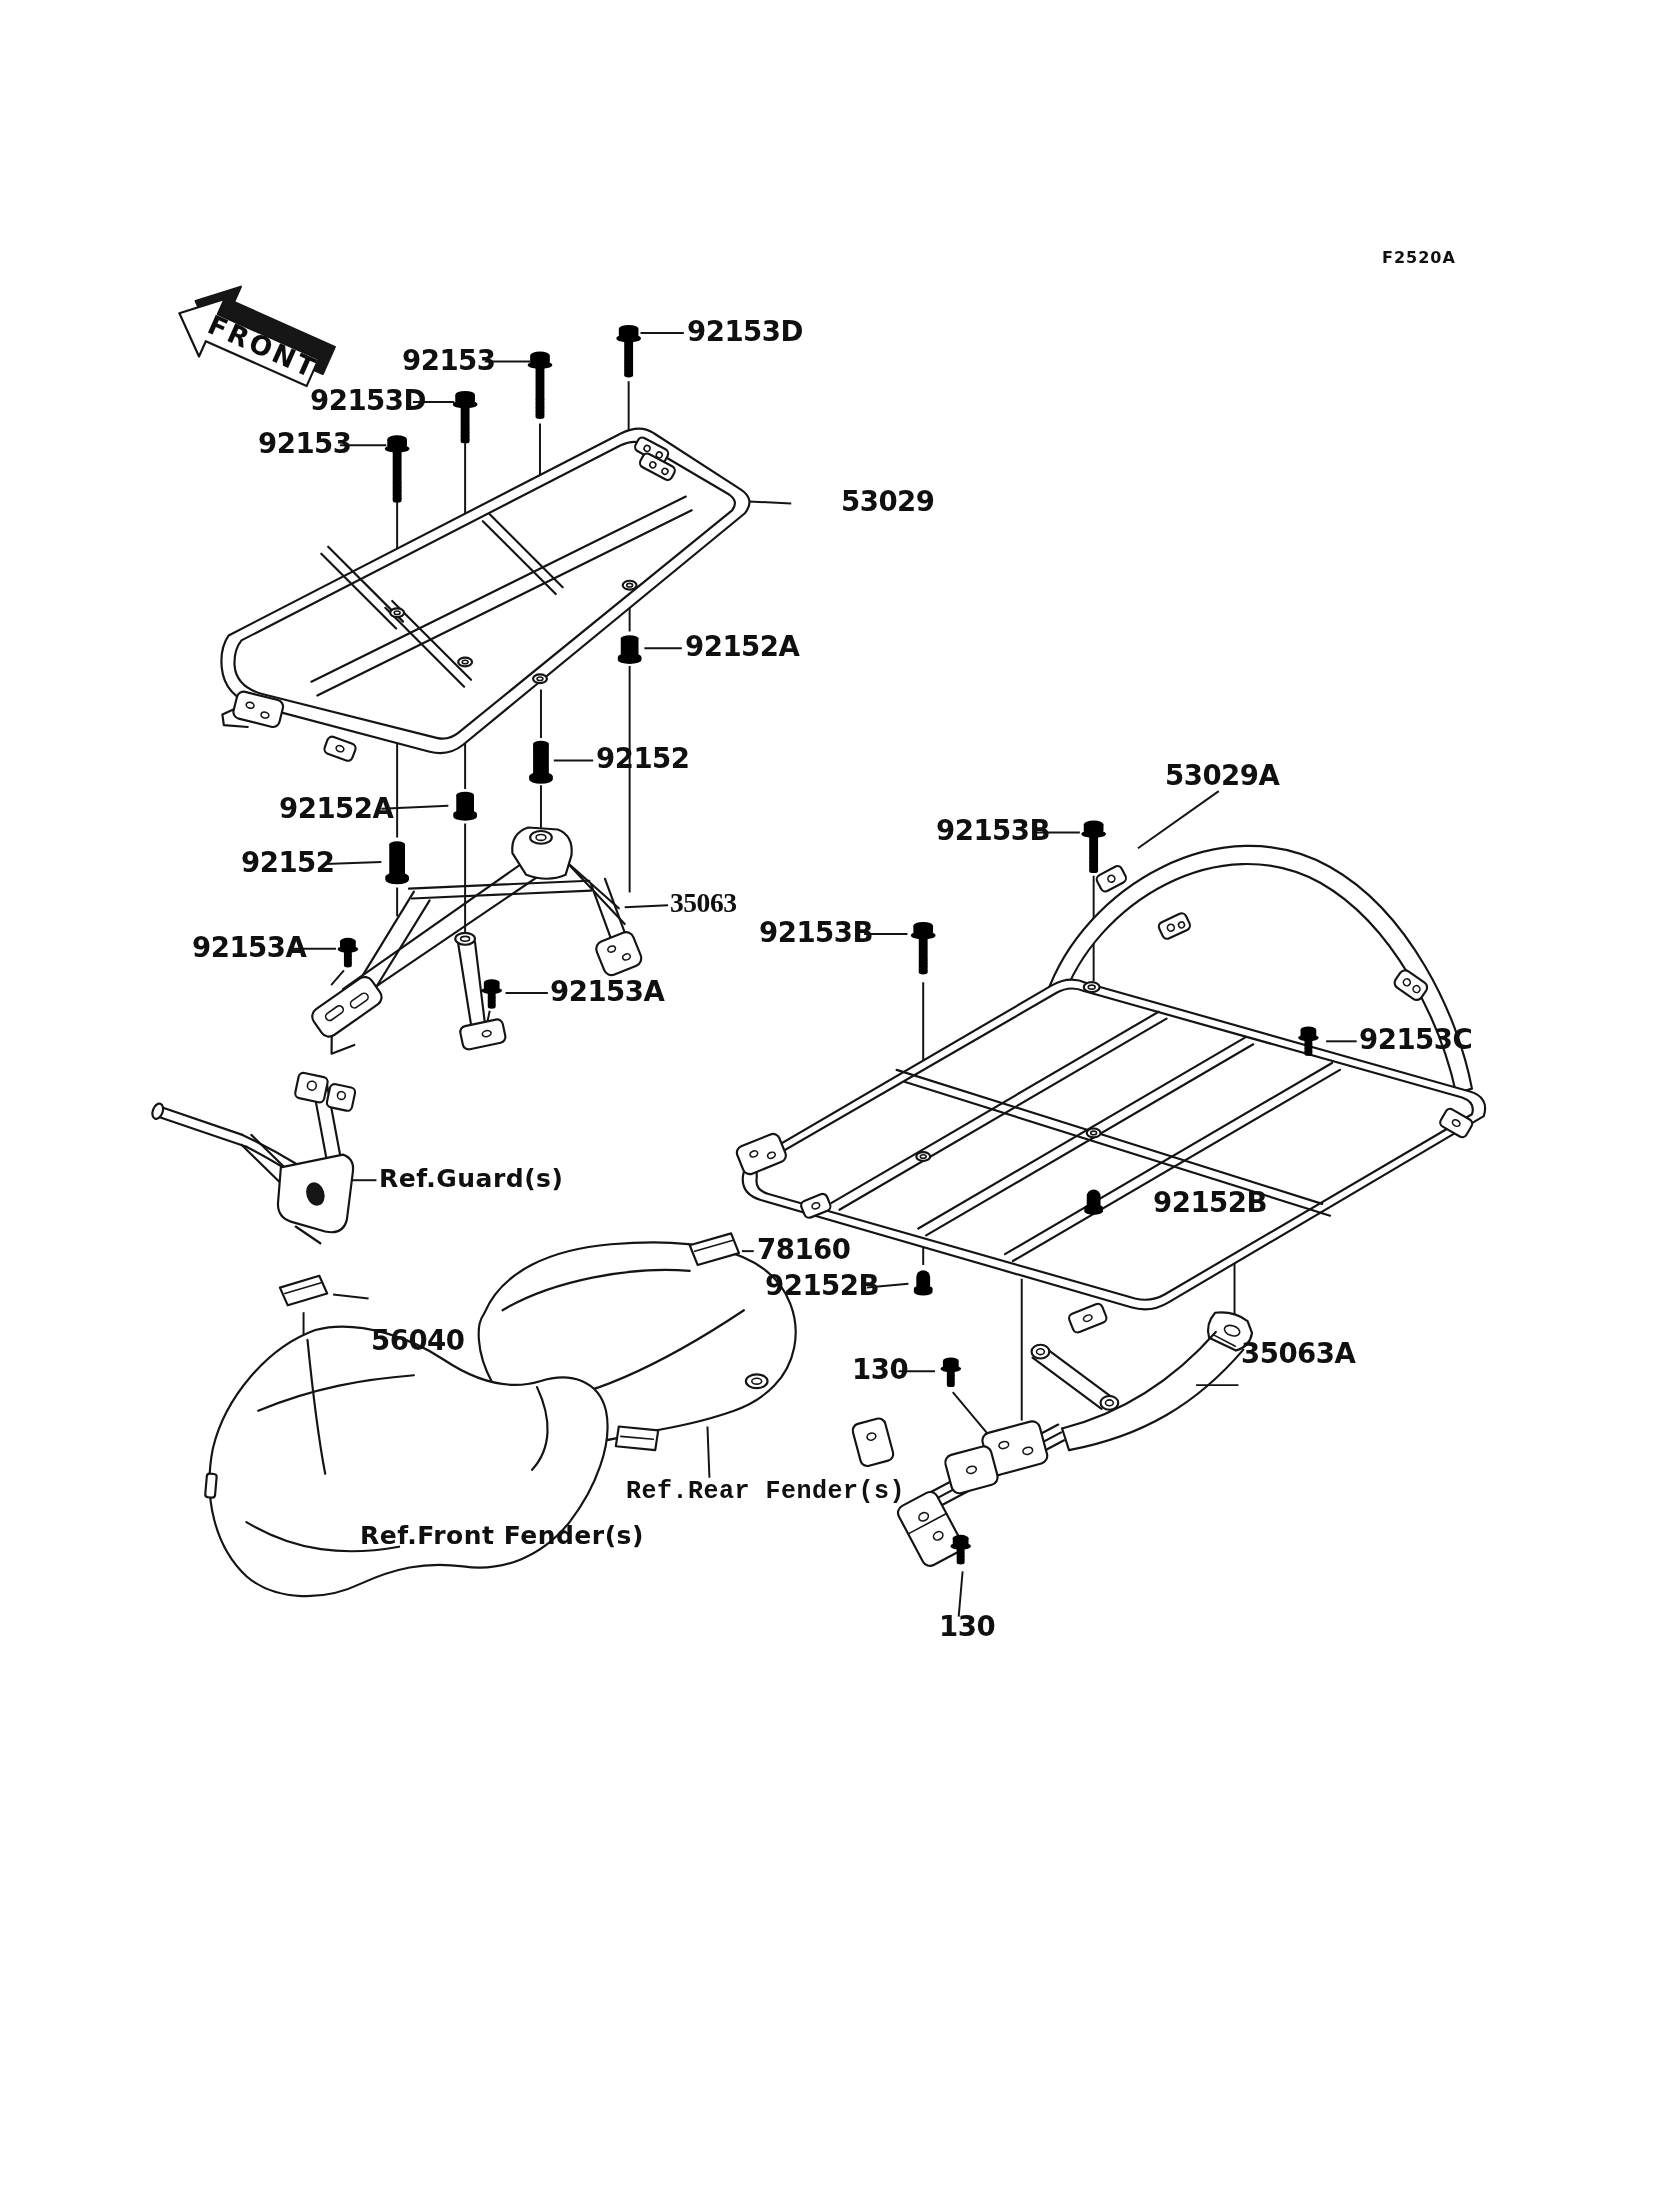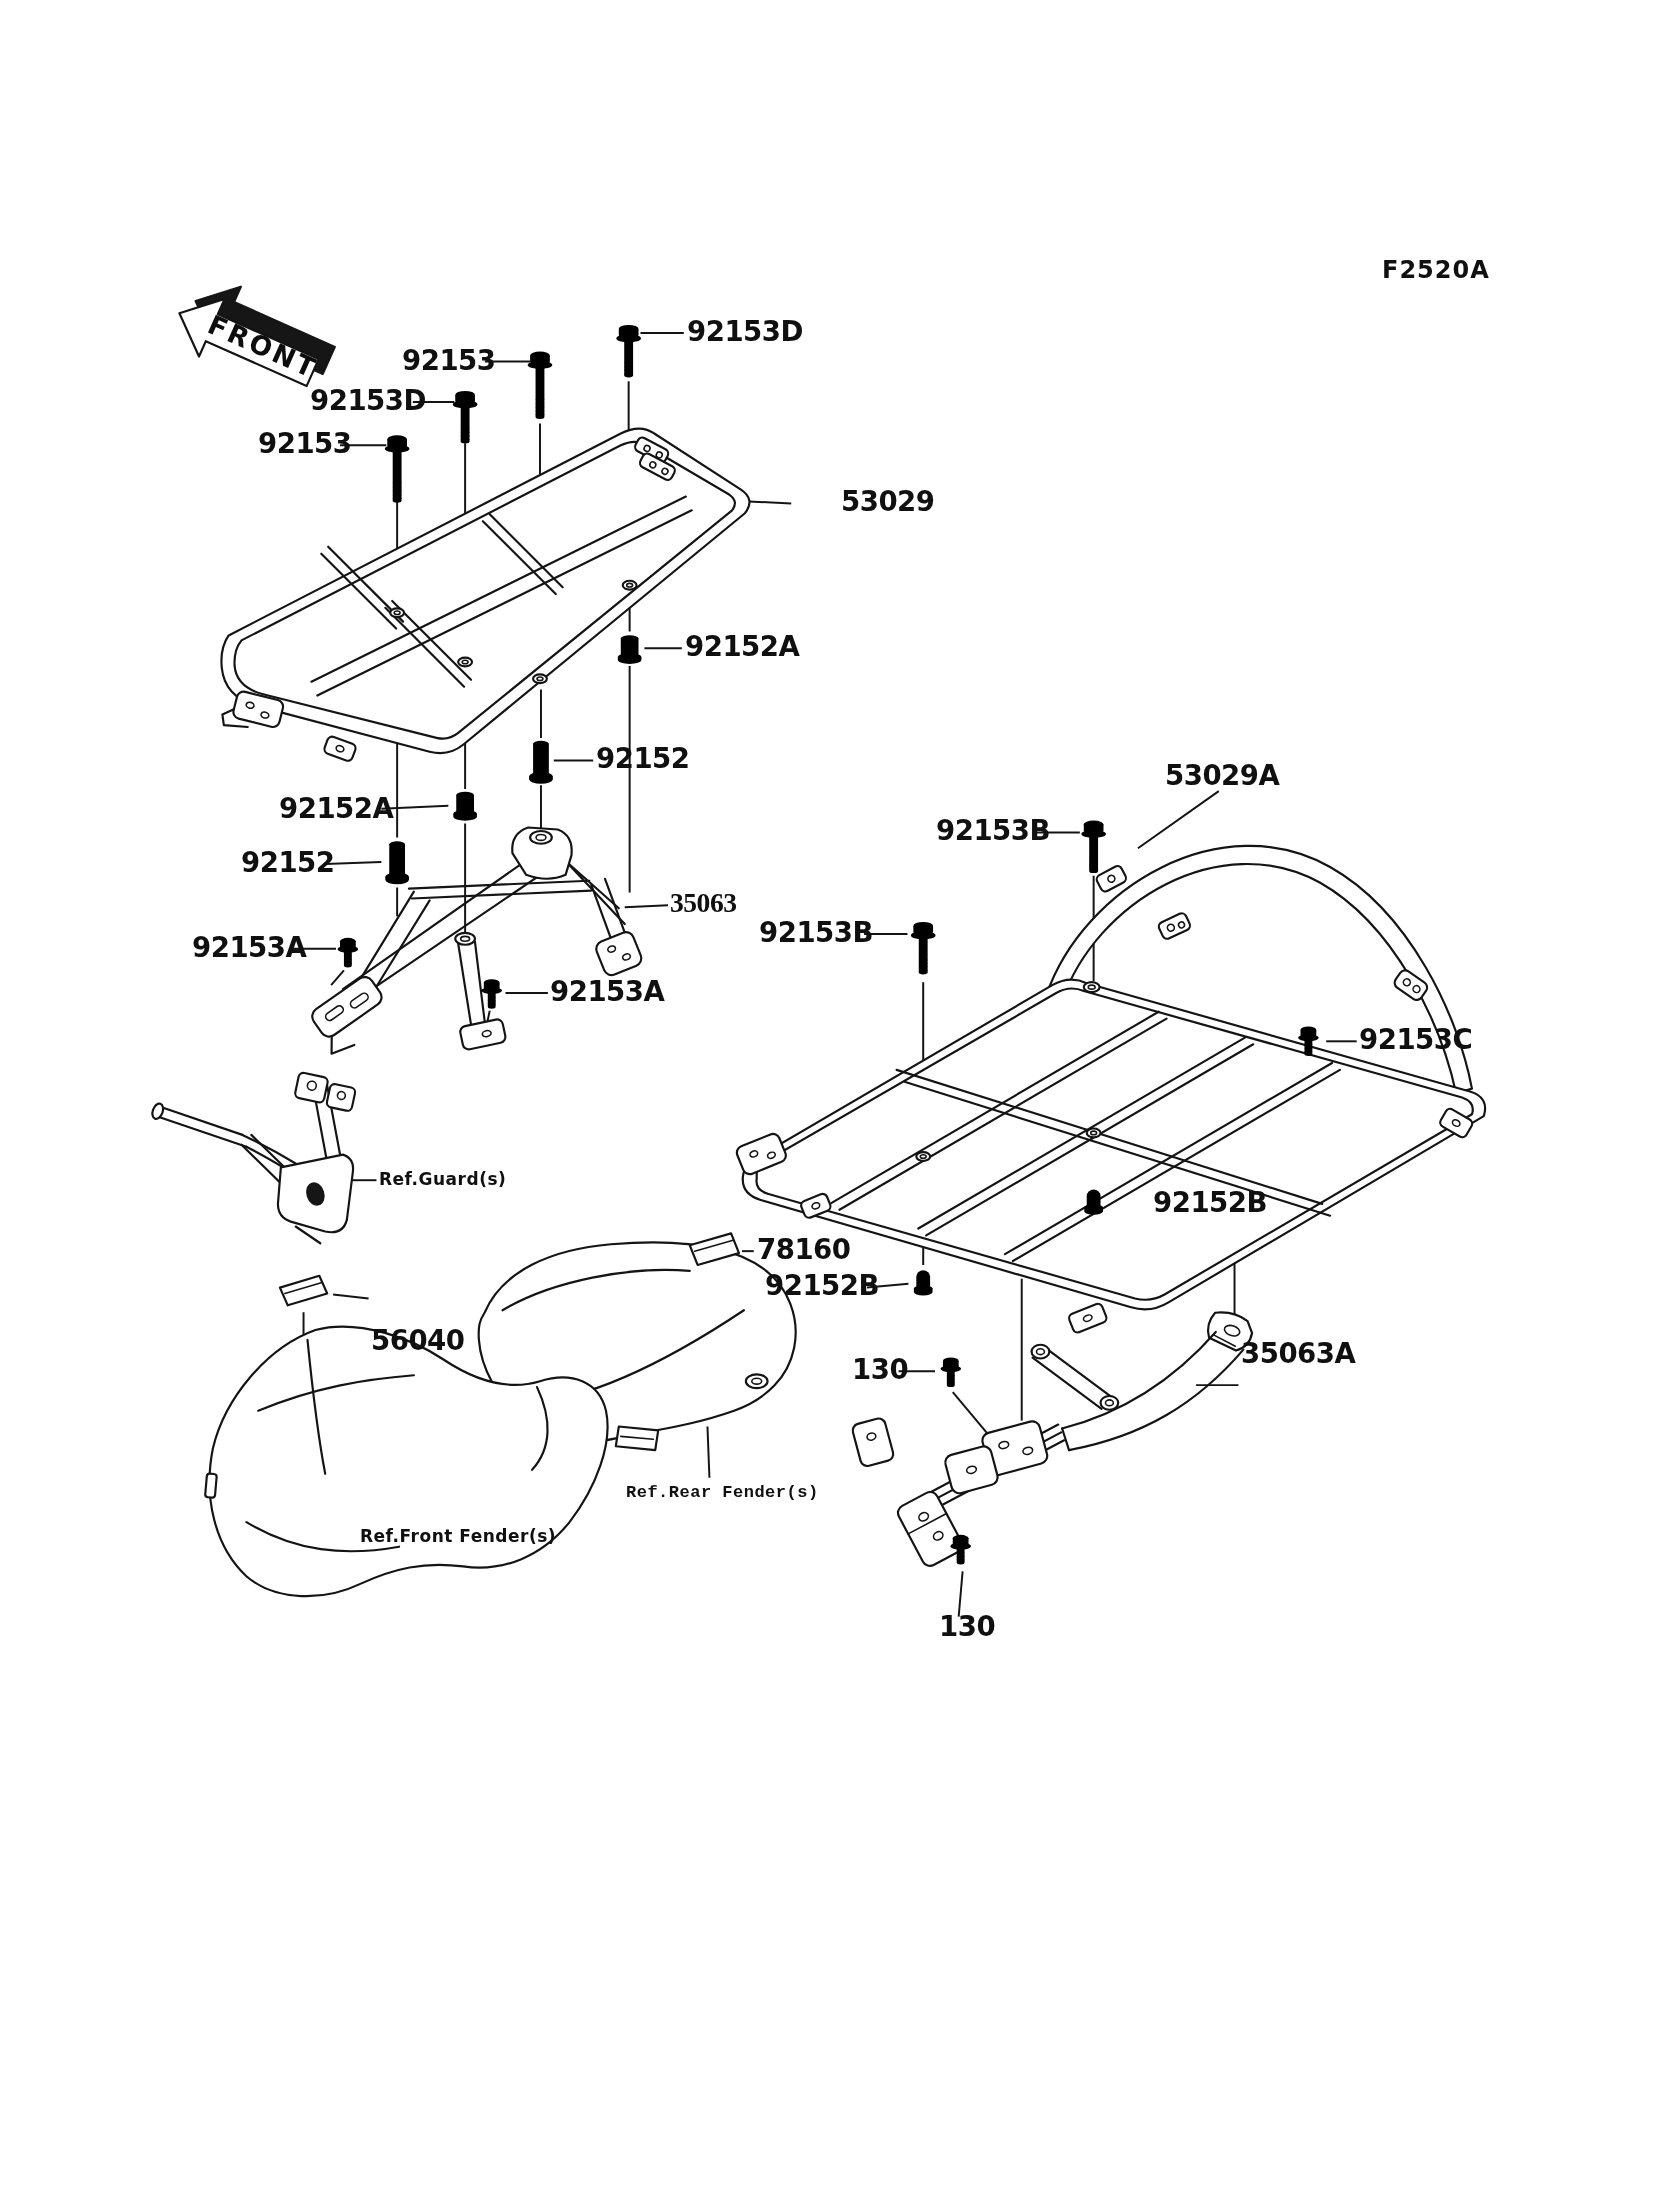--- a/index.html
+++ b/index.html
@@ -7,22 +7,22 @@
          font-family:"DejaVu Sans",sans-serif;color:#111;}
   svg{position:absolute;left:0;top:0;}
   .lines path, .lines line{stroke:#141414;stroke-width:2;fill:none;}
   .art path,.art line,.art ellipse,.art rect,.art circle,.art polygon{
       stroke:#141414;stroke-width:2.2;fill:none;stroke-linecap:round;stroke-linejoin:round;}
   .art .w{fill:#ffffff;}
   .art .dark{fill:#161616;stroke:#161616;}
   .art .thin{stroke-width:1.6;}
   #callouts div{position:absolute;transform:translateY(-55%);font-weight:700;font-size:27.6px;
       letter-spacing:-0.5px;white-space:nowrap;color:#101010;}
-  #callouts div.ref{font-size:17px;letter-spacing:0.5px;}
-  .figure-code{position:absolute;left:1382px;top:256px;font-weight:700;font-size:24px;
+  #callouts div.ref{font-size:25px;letter-spacing:0.5px;}
+  .figure-code{position:absolute;left:1382px;top:248px;font-weight:700;font-size:16px;
       letter-spacing:1px;color:#101010;}
   .front-label{position:absolute;left:201px;top:331px;width:124px;text-align:center;
       font-weight:700;font-size:26.6px;letter-spacing:3px;transform:rotate(24deg);color:#0d0d0d;}
 </style>
 </head>
 <body>
 
 <div class="stage">
 
 <svg width="1675" height="2190" viewBox="0 0 1700 2223">

